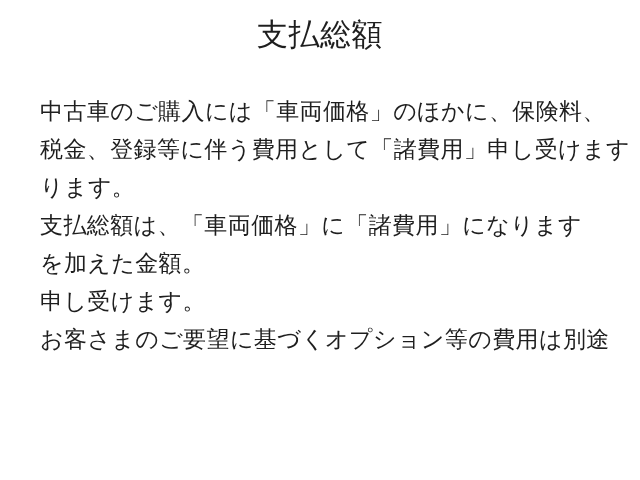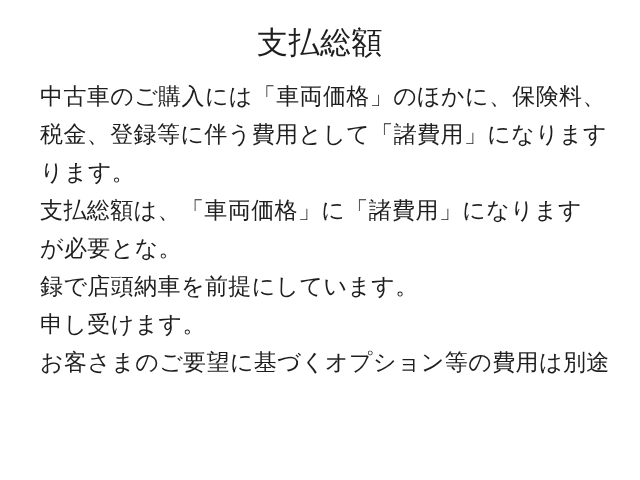--- a/index.html
+++ b/index.html
@@ -10,52 +10,51 @@
     width: 640px;
     height: 480px;
     background: #ffffff;
     overflow: hidden;
     font-family: "Liberation Sans", sans-serif;
   }
   .page {
     width: 640px;
     height: 480px;
     box-sizing: border-box;
-    padding-top: 24px;
+    padding-top: 16px;
     background: #ffffff;
   }
   .title {
     margin: 0;
     text-align: center;
     font-size: 31px;
     line-height: 38px;
     font-weight: 400;
     color: #1e1e1e;
     letter-spacing: 0.5px;
   }
   .body-text {
-    margin: 15px 36px 0 40px;
+    margin: 38px 36px 0 40px;
     color: #1e1e1e;
   }
   .line {
     font-size: 23px;
     line-height: 38px;
     letter-spacing: 0.4px;
     white-space: nowrap;
   }
 </style>
 </head>
 <body>
 
 <div class="page">
   <h1 class="title">支払総額</h1>
 
   <div class="body-text">
     <div class="line">中古車のご購入には「車両価格」のほかに、保険料、</div>
-    <div class="line">税金、登録等に伴う費用として「諸費用」になります</div>
+    <div class="line">税金、登録等に伴う費用として「諸費用」申し受けます</div>
     <div class="line">ります。</div>
     <div class="line">支払総額は、「車両価格」に「諸費用」になります</div>
-    <div class="line">が必要とな。</div>
-    <div class="line">録で店頭納車を前提にしています。</div>
+    <div class="line">を加えた金額。</div>
     <div class="line">申し受けます。</div>
     <div class="line">お客さまのご要望に基づくオプション等の費用は別途</div>
   </div>
 </div>
 
 </body></html>

